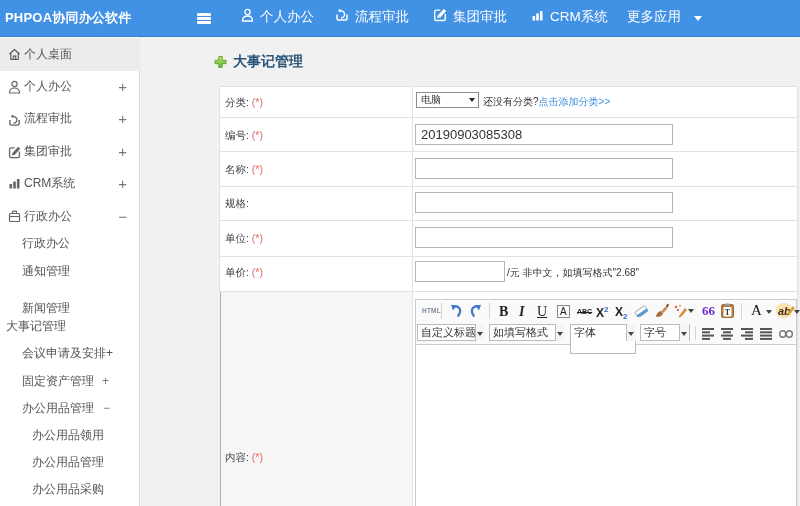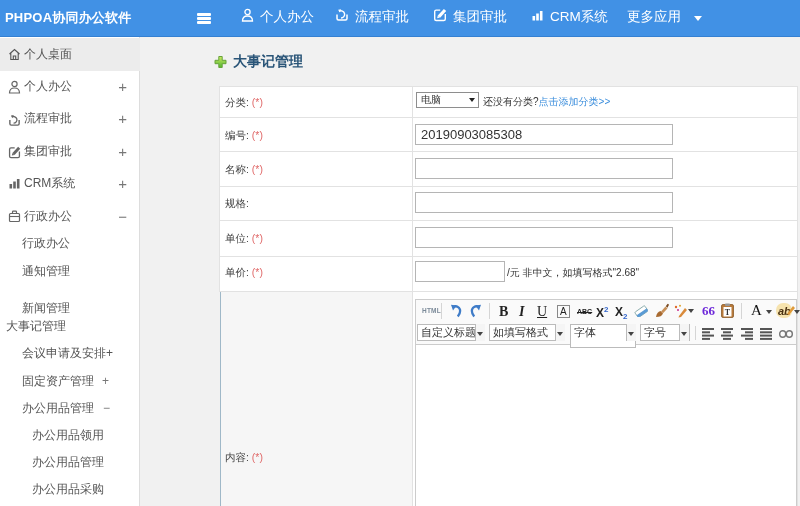--- a/index.html
+++ b/index.html
@@ -227,21 +227,21 @@
     <path d="M1 11 L7 3 L9 5 L3 12 Z" fill="#e09a3a"></path>
   </svg>
 <div class="abs" style="left:794px;top:310px;width:0;height:0;border-left:3px solid transparent;border-right:3px solid transparent;border-top:4px solid #444"></div>
 
 <div class="abs" style="left:417px;top:324px;width:68px;height:17px;border:1px solid #bbb;background:#fff;font-size:11px;color:#333;line-height:15px;padding-left:3px">自定义标题</div>
 <div class="abs" style="left:475px;top:324px;width:10px;height:17px;border-left:1px solid #bbb;background:#f5f5f5"></div>
 <div class="abs" style="left:477px;top:332px;width:0;height:0;border-left:3px solid transparent;border-right:3px solid transparent;border-top:4px solid #444"></div>
 <div class="abs" style="left:489px;top:324px;width:76px;height:17px;border:1px solid #bbb;background:#fff;font-size:11px;color:#333;line-height:15px;padding-left:3px">如填写格式</div>
 <div class="abs" style="left:555px;top:324px;width:10px;height:17px;border-left:1px solid #bbb;background:#f5f5f5"></div>
 <div class="abs" style="left:557px;top:332px;width:0;height:0;border-left:3px solid transparent;border-right:3px solid transparent;border-top:4px solid #444"></div>
-<div class="abs" style="left:570px;top:324px;width:66px;height:24px;border:1px solid #bbb;background:#fff;font-size:11px;color:#333;line-height:15px;padding-left:3px">字体</div>
+<div class="abs" style="left:570px;top:324px;width:66px;height:30px;border:1px solid #bbb;background:#fff;font-size:11px;color:#333;line-height:15px;padding-left:3px">字体</div>
 <div class="abs" style="left:626px;top:324px;width:10px;height:17px;border-left:1px solid #bbb;background:#f5f5f5"></div>
 <div class="abs" style="left:628px;top:332px;width:0;height:0;border-left:3px solid transparent;border-right:3px solid transparent;border-top:4px solid #444"></div>
 <div class="abs" style="left:640px;top:324px;width:50px;height:17px;border:1px solid #bbb;background:#fff;font-size:11px;color:#333;line-height:15px;padding-left:3px">字号</div>
 <div class="abs" style="left:679px;top:324px;width:10px;height:17px;border-left:1px solid #bbb;background:#f5f5f5"></div>
 <div class="abs" style="left:681px;top:332px;width:0;height:0;border-left:3px solid transparent;border-right:3px solid transparent;border-top:4px solid #444"></div>
 <div class="vline" style="left:695px;top:326px;height:14px;background:#d5d5d5"></div>
 <svg class="abs" style="left:702px;top:328px" width="13" height="12" viewBox="0 0 13 12">
     <rect x="0" y="0" width="12" height="2" fill="#555"></rect>
     <rect x="0" y="3.3" width="8" height="2" fill="#555"></rect>
     <rect x="0" y="6.6" width="12" height="2" fill="#555"></rect>

